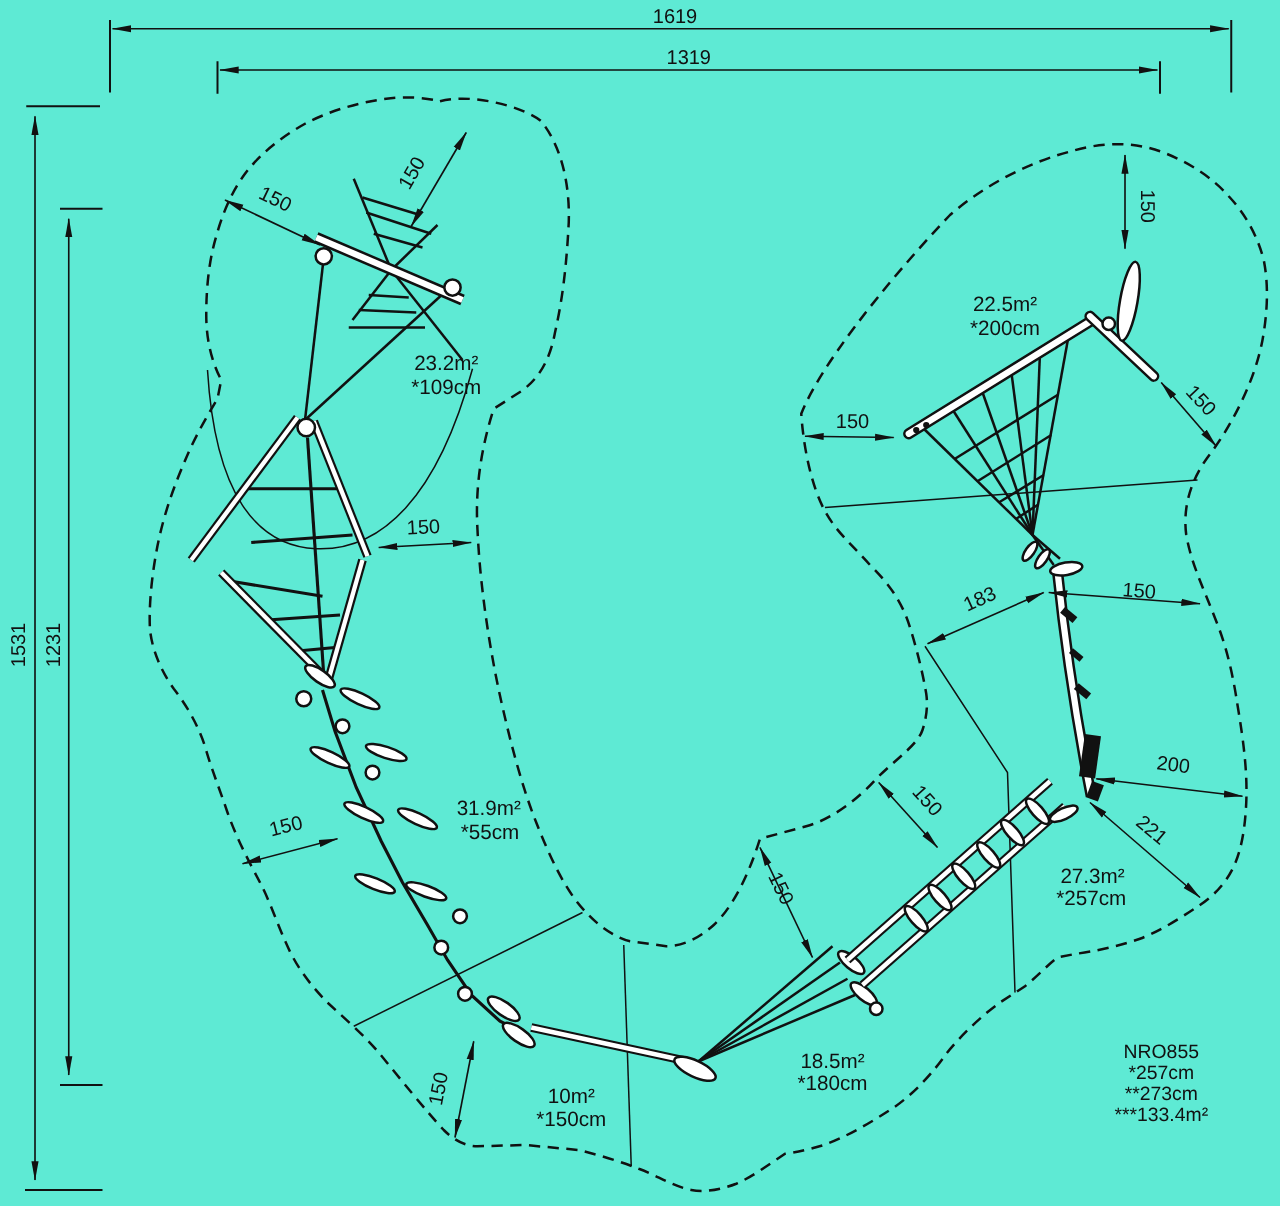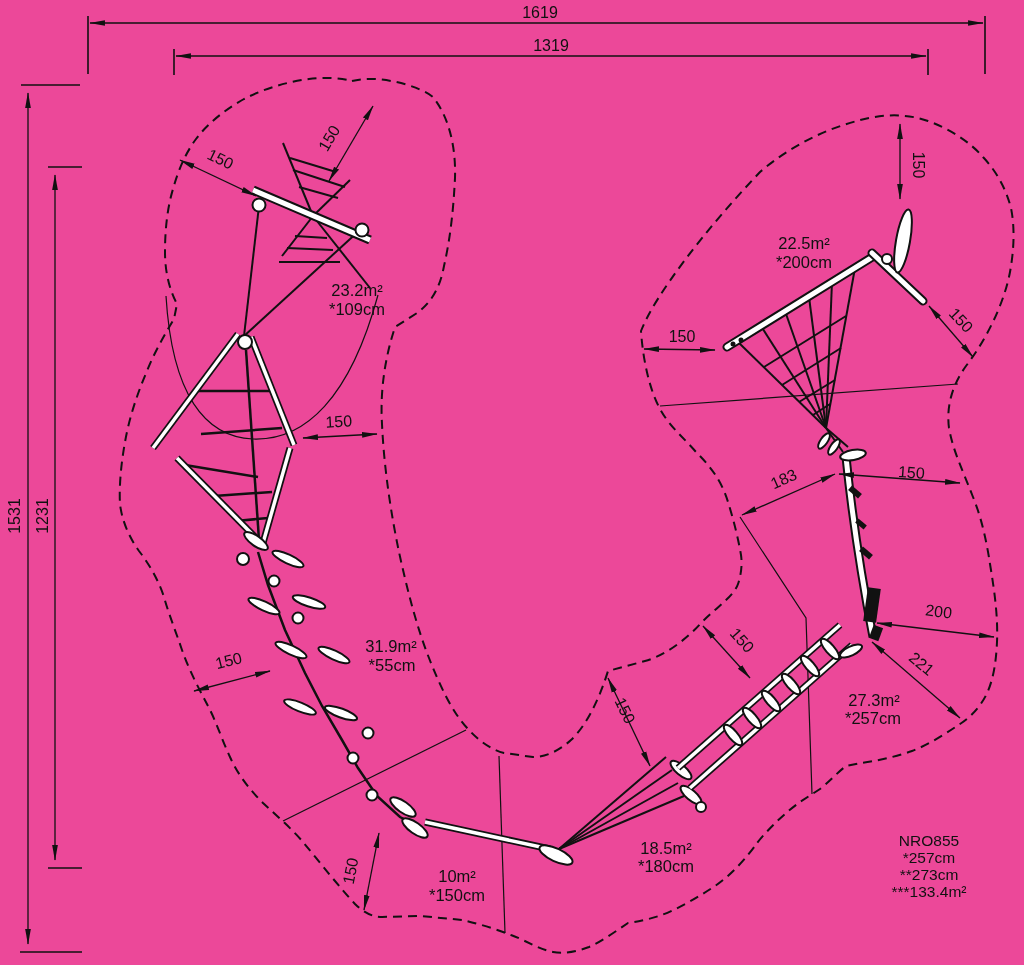--- a/index.html
+++ b/index.html
@@ -1,16 +1,16 @@
 <!DOCTYPE html>
 <html><head>
 <meta charset="utf-8">
 <style>
   html,body{margin:0;padding:0;background:#fff;}
-  .stage{position:relative;width:1024px;height:965px;background:#ec4899;overflow:hidden;
+  .stage{position:relative;width:1024px;height:965px;background:#5eead4;overflow:hidden;
          font-family:"Liberation Sans", sans-serif;}
   svg{position:absolute;left:0;top:0;}
   text{fill:#111;font-size:16px;font-family:"Liberation Sans", sans-serif;}
   .dimtxt{font-size:16px;}
   .zonetxt{font-size:16.5px;}
   .prodtxt{font-size:15.5px;}
   .thin{stroke:#111;stroke-width:1.2;fill:none;}
   .dim{stroke:#111;stroke-width:1.3;fill:none;}
   .tick{stroke:#111;stroke-width:1.6;fill:none;}
   .bound{stroke:#111;stroke-width:2;fill:none;stroke-dasharray:9 6;stroke-linejoin:round;}

